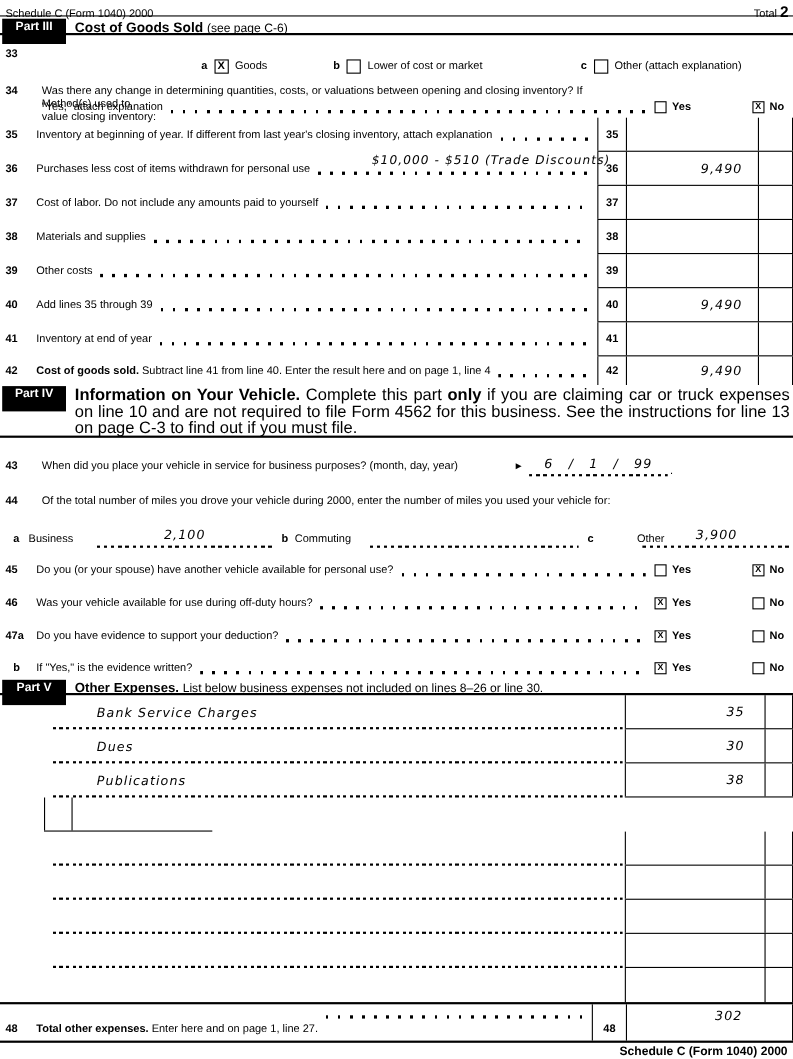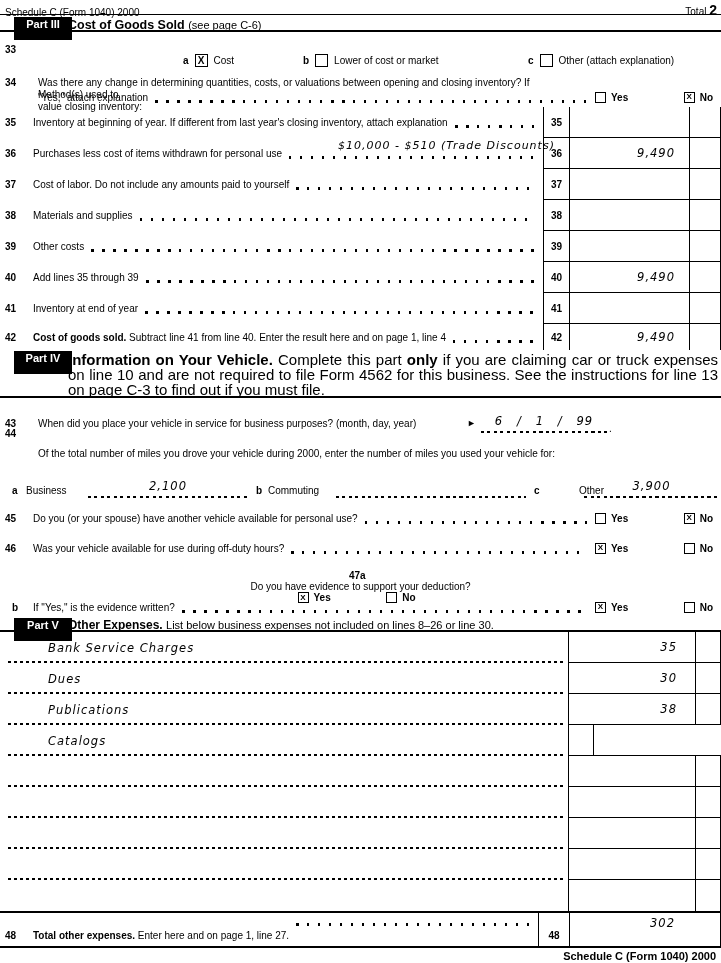--- a/index.html
+++ b/index.html
@@ -10,21 +10,21 @@
   .abs { position:absolute; }
 
   
   .hdr { position:absolute; top:2px; left:5px; right:4px; display:flex; justify-content:space-between; align-items:flex-end; }
   .pagenum { font-weight:bold; font-size:14px; }
   .hdr-rule { position:absolute; top:14px; left:0; width:721px; height:1px; background:#000; }
 
   
   .partbar { position:absolute; left:0; width:721px; border-bottom:2.5px solid #000; }
   .parttag { position:absolute; left:2px; top:1px; background:#000; color:#fff; font-weight:bold;
-             font-size:11px; padding:1px 0 10px; width:58px; text-align:center;margin-left:12px; }
+             font-size:11px; padding:1px 0 10px; width:58px; text-align:center; }
   .bartitle { position:absolute; left:68px; top:2px; font-weight:bold; font-size:12.5px; }
   .barsub { font-weight:normal; font-size:11px; }
   #p3bar { top:16px; height:16px; }
   #p4bar { top:350px; height:48px; }
   #p5bar { top:617px; height:15px; border-bottom:2px solid #000; }
   #p5bar .bartitle { font-size:12px; top:1px; }
   .p4text { position:absolute; left:68px; top:2px; width:650px; text-align:justify;
             font-size:15px; line-height:15px; }
 
   
@@ -63,21 +63,21 @@
           display:flex; align-items:center; justify-content:center; }
   .amt { width:119px; display:flex; align-items:center; justify-content:flex-end; padding-right:14px; }
   .cents { width:32px; border-left:1.5px solid #000; border-right:1.5px solid #000; }
   .note36 { position:absolute; left:338px; top:1px; font-size:11px; }
 
   
   .fld { position:absolute; display:flex; align-items:flex-start; justify-content:center; height:19px; }
 
   
   #t5 { position:absolute; top:632px; left:0; width:721px; }
-  .t5row { display:flex; height:31px; }
+  .t5row { display:flex; height:31px;margin-left:40px; }
   .t5left { width:568px; position:relative; display:flex; align-items:center; padding-left:48px; }
   .t5left::after { content:""; position:absolute; left:8px; right:2px; bottom:0; height:2px;
             background-image:repeating-linear-gradient(to right, #000 0 3px, transparent 3px 6px); }
   .t5row:last-child .t5left::after { display:none; }
   .t5right { width:153px; display:flex; border-bottom:1.5px solid #000; }
   .t5row:last-child .t5right { border-bottom:none; }
   .t5amt { width:127px; display:flex; align-items:center; justify-content:flex-end; padding-right:18px; border-left:1.5px solid #000; }
   .t5cents { width:26px; border-left:1.5px solid #000; border-right:1.5px solid #000; }
 
   
@@ -109,21 +109,21 @@
 
   <div class="abs" style="top:44px;left:0;right:0;height:32px;">
     <span class="lnum" style="top:0;">33</span>
     <div class="abs" style="left:38px;top:0;line-height:12px;margin-top:45px;">
       <div>Method(s) used to</div>
       <div>value closing inventory:</div>
     </div>
     <span class="opt" style="left:183px;top:10px;">
       <span class="b">a</span>
       <span class="cb big">X</span>
-      <span>Cost</span>
+      <span>Goods</span>
     </span>
     <span class="opt" style="left:303px;top:10px;">
       <span class="b">b</span>
       <span class="cb big"></span>
       <span>Lower of cost or market</span>
     </span>
     <span class="opt" style="left:528px;top:10px;">
       <span class="b">c</span>
       <span class="cb big"></span>
       <span>Other (attach explanation)</span>
@@ -266,23 +266,23 @@
     <div class="fld dotted" style="left:481px;top:0;width:126px;justify-content:space-evenly;">
       <span class="hw">6</span>
       <span class="hw">/</span>
       <span class="hw">1</span>
       <span class="hw">/</span>
       <span class="hw">99</span>
     </div>
     <span class="abs" style="left:609px;top:9px;">.</span>
   </div>
 
-  <div class="abs" style="top:428px;left:0;right:0;height:14px;">
+  <div class="abs" style="top:450px;left:0;right:0;height:14px;">
     <span class="lnum" style="top:0;">44</span>
-    <span class="abs" style="left:38px;top:0;margin-top:20px;">Of the total number of miles you drove your vehicle during 2000, enter the number of miles you used your vehicle for:</span>
+    <span class="abs" style="left:38px;top:0;">Of the total number of miles you drove your vehicle during 2000, enter the number of miles you used your vehicle for:</span>
   </div>
   <div class="abs" style="top:479px;left:0;right:0;height:21px;">
     <span class="abs b" style="left:12px;top:6px;">a</span>
     <span class="abs" style="left:26px;top:6px;">Business</span>
     <div class="fld dotted" style="left:88px;top:0;width:160px;">
         <span class="hw">2,100</span>
       </div>
     <span class="abs b" style="left:256px;top:6px;">b</span>
     <span class="abs" style="left:268px;top:6px;">Commuting</span>
     <div class="fld dotted" style="left:336px;top:0;width:190px;">
@@ -318,21 +318,21 @@
       <span class="ynpair">
           <span class="cb">X</span>
           <span class="ynlab">Yes</span>
         </span>
       <span class="ynpair">
           <span class="cb"></span>
           <span class="ynlab">No</span>
         </span>
     </span>
   </div>
-  <div class="flexline full" style="top:570px;flex-direction:column;">
+  <div class="flexline full" style="top:570px;">
     <span class="fl-num">47a</span>
     <span>Do you have evidence to support your deduction?</span>
     <span class="leader"></span>
     <span class="yesno">
       <span class="ynpair">
           <span class="cb">X</span>
           <span class="ynlab">Yes</span>
         </span>
       <span class="ynpair">
           <span class="cb"></span>
@@ -383,23 +383,20 @@
     <div class="t5row">
       <div class="t5left">
           <span class="hw">Publications</span>
         </div>
       <div class="t5right">
           <span class="t5amt hw">38</span>
           <span class="t5cents"></span>
         </div>
     </div>
     <div class="t5row">
-      <div class="t5left">
-          <span class="hw">Catalogs</span>
-        </div>
       <div class="t5right">
           <span class="t5cents"></span>
         </div>
     </div>
     <div class="t5row">
       <div class="t5left">
           <span class="hw"></span>
         </div>
       <div class="t5right">
           <span class="t5amt hw"></span>

